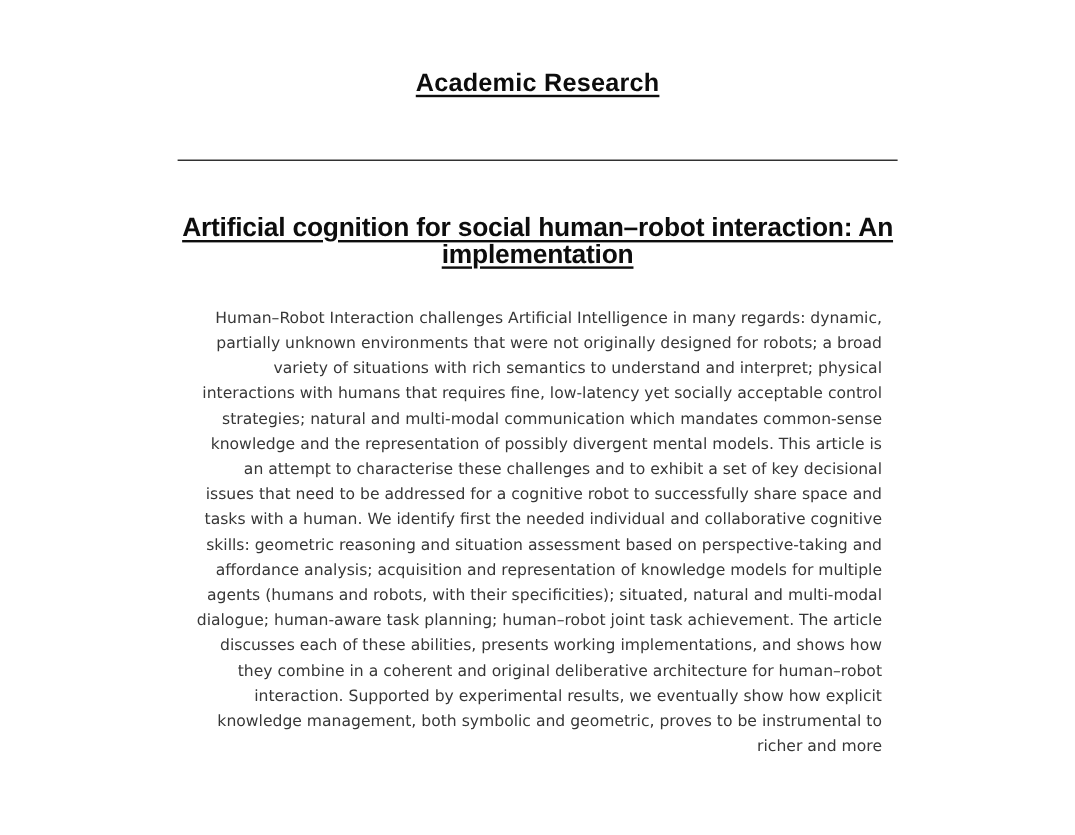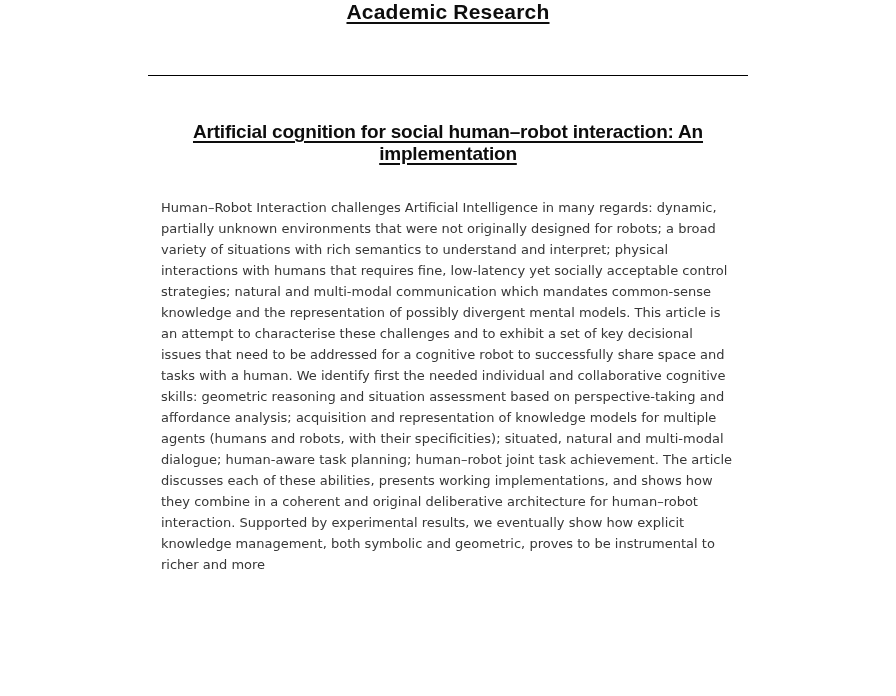--- a/index.html
+++ b/index.html
@@ -5,41 +5,42 @@
   * { margin: 0; padding: 0; box-sizing: border-box; }
   html, body {
     background: #ffffff;
     width: 896px;
     height: 696px;
     overflow: hidden;
     font-family: "Liberation Sans", sans-serif;
   }
   .container {
     width: 600px;
-    margin: 0 auto;
+    margin: 12px auto;
+    padding-top: 46px;
   }
   .site-header {
     font-size: 21px;
     font-weight: bold;
     color: #0d0d0d;
     text-align: center;
     text-decoration: underline;
     text-decoration-thickness: 2px;
     text-underline-offset: 3px;
     letter-spacing: 0.2px;
   }
   .divider {
     border: none;
     border-top: 1.5px solid #000000;
     margin-top: 51px;
   }
   .article-title {
     margin: 45px auto 0 auto;
     max-width: 600px;
-    font-size: 19px;
+    font-size: 22px;
     font-weight: bold;
     line-height: 22px;
     letter-spacing: -0.2px;
     color: #0d0d0d;
     text-align: center;
     text-decoration: underline;
     text-decoration-thickness: 2px;
     text-underline-offset: 3px;
   }
   .tag-row {
@@ -59,21 +60,21 @@
     padding: 10px 33px;
     border-radius: 2px;
   }
   .abstract {
     margin: 32px auto 0 auto;
     width: 574px;
     font-family: "DejaVu Sans", sans-serif;
     font-size: 13px;
     line-height: 21px;
     color: #373737;
-    text-align: left;
+    text-align: right;
   }
 </style>
 </head>
 <body>
 
 <div class="container">
 
   <h1 class="site-header">Academic Research</h1>
 
   <hr class="divider">

